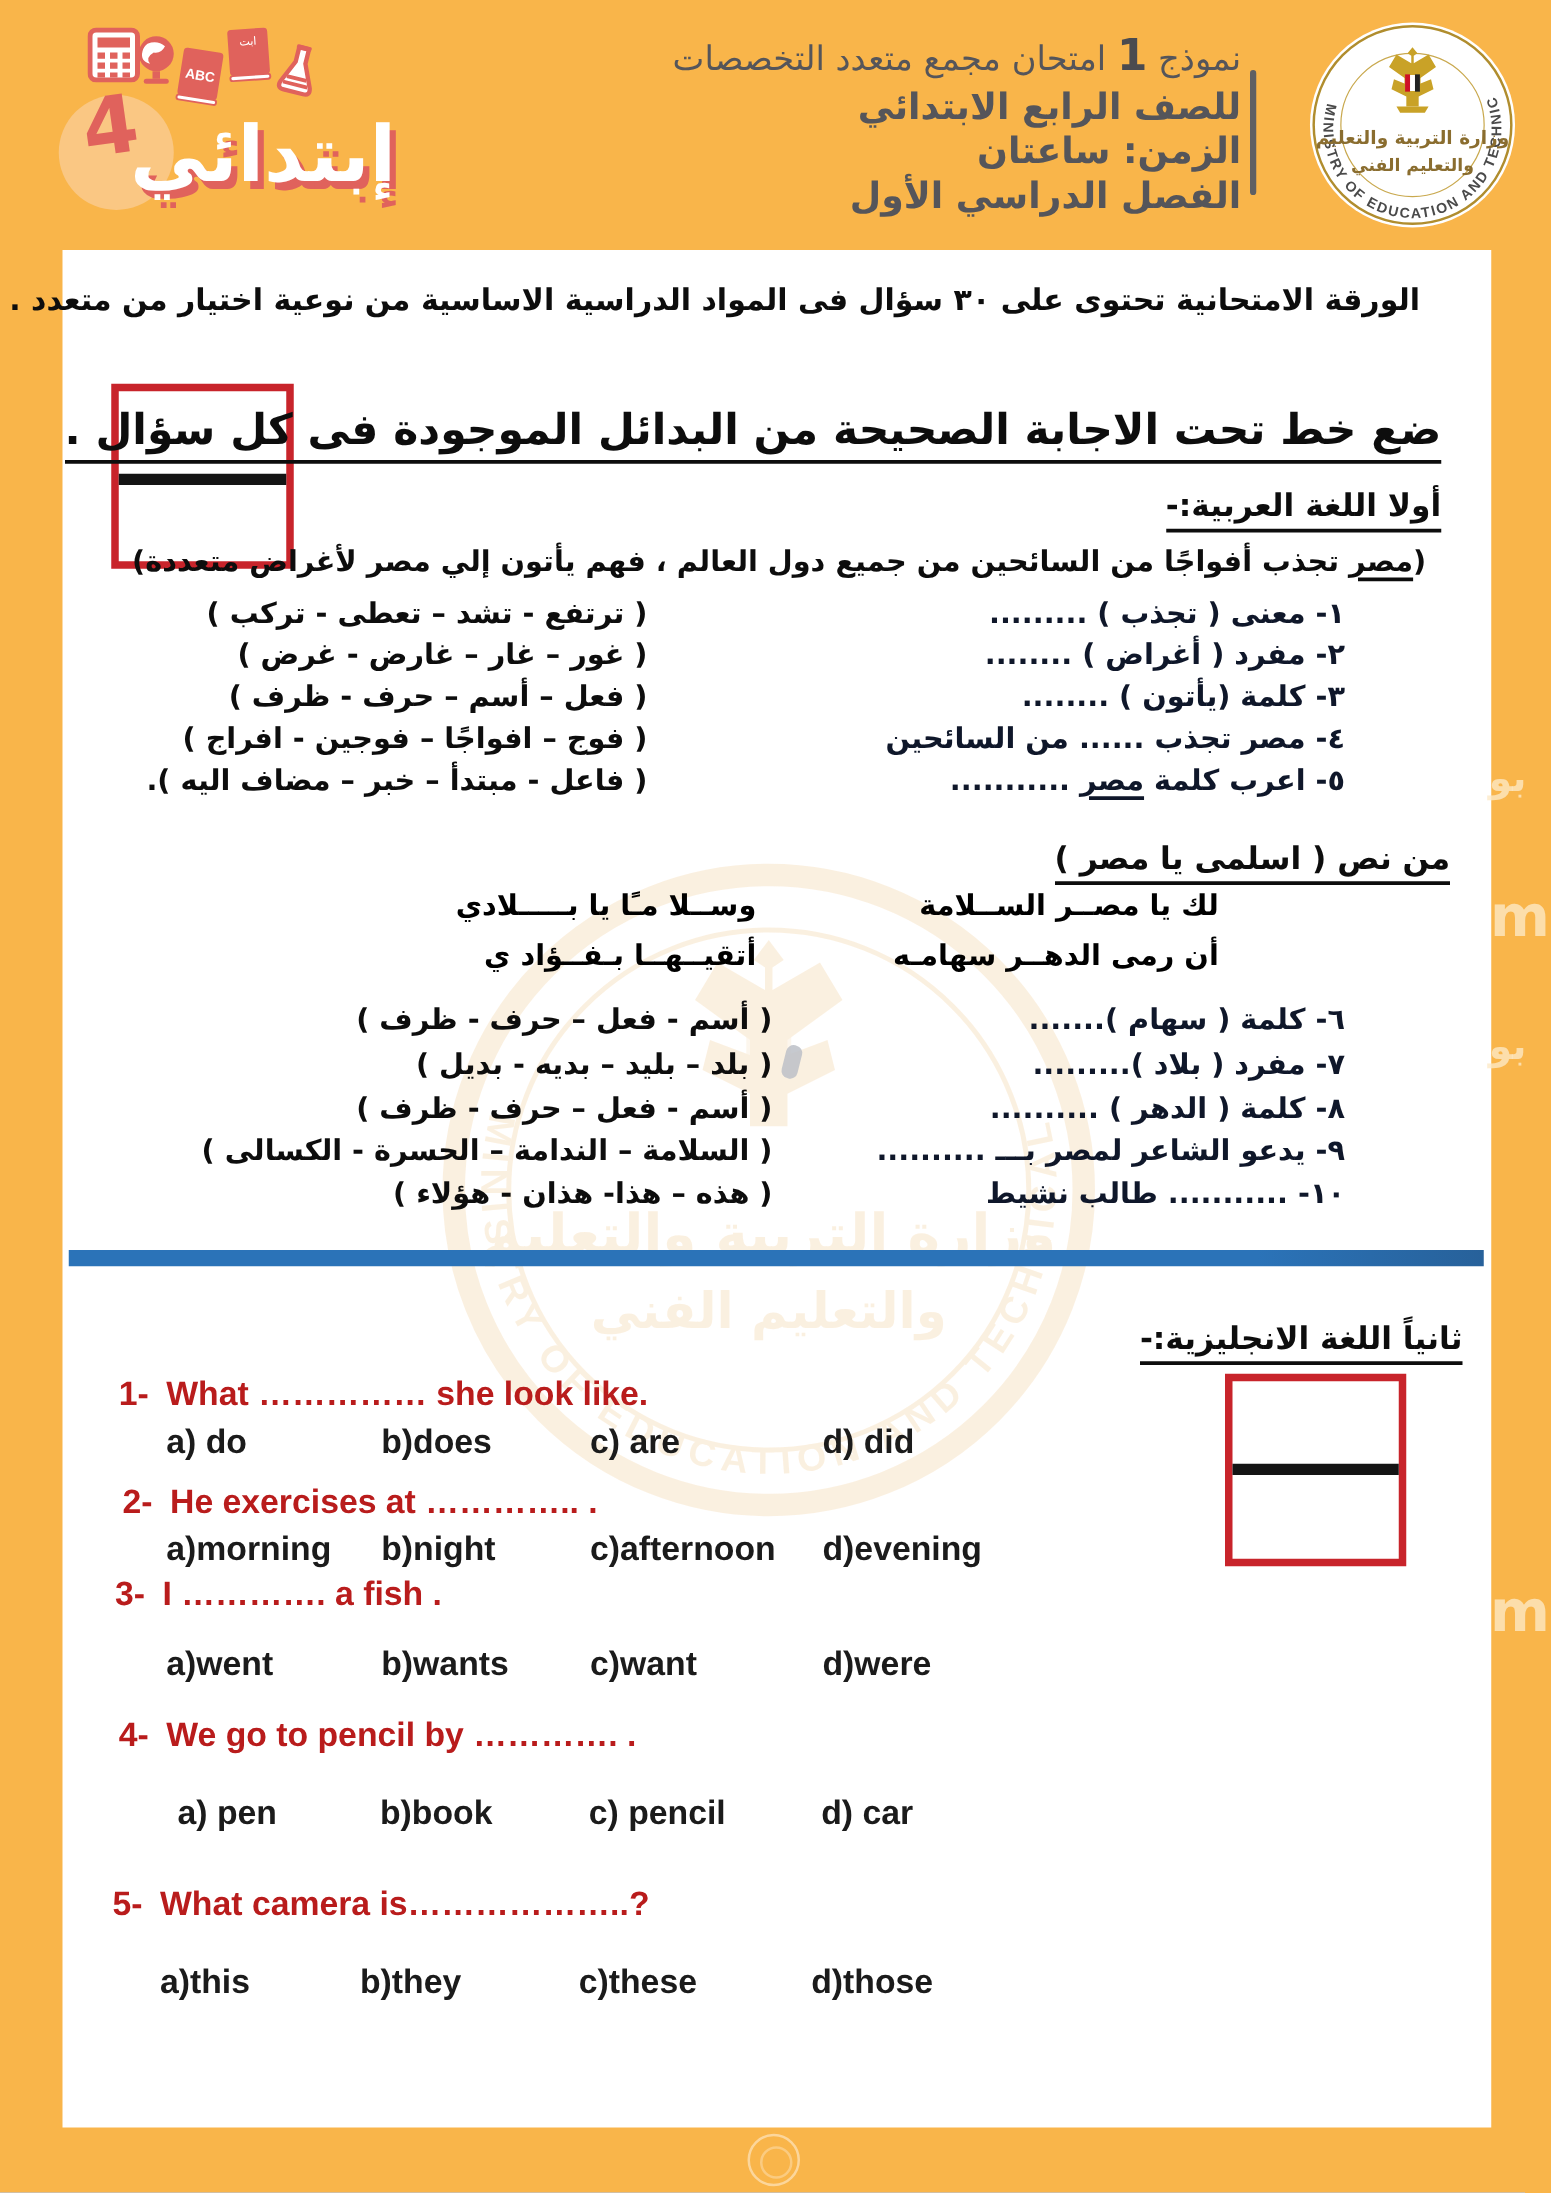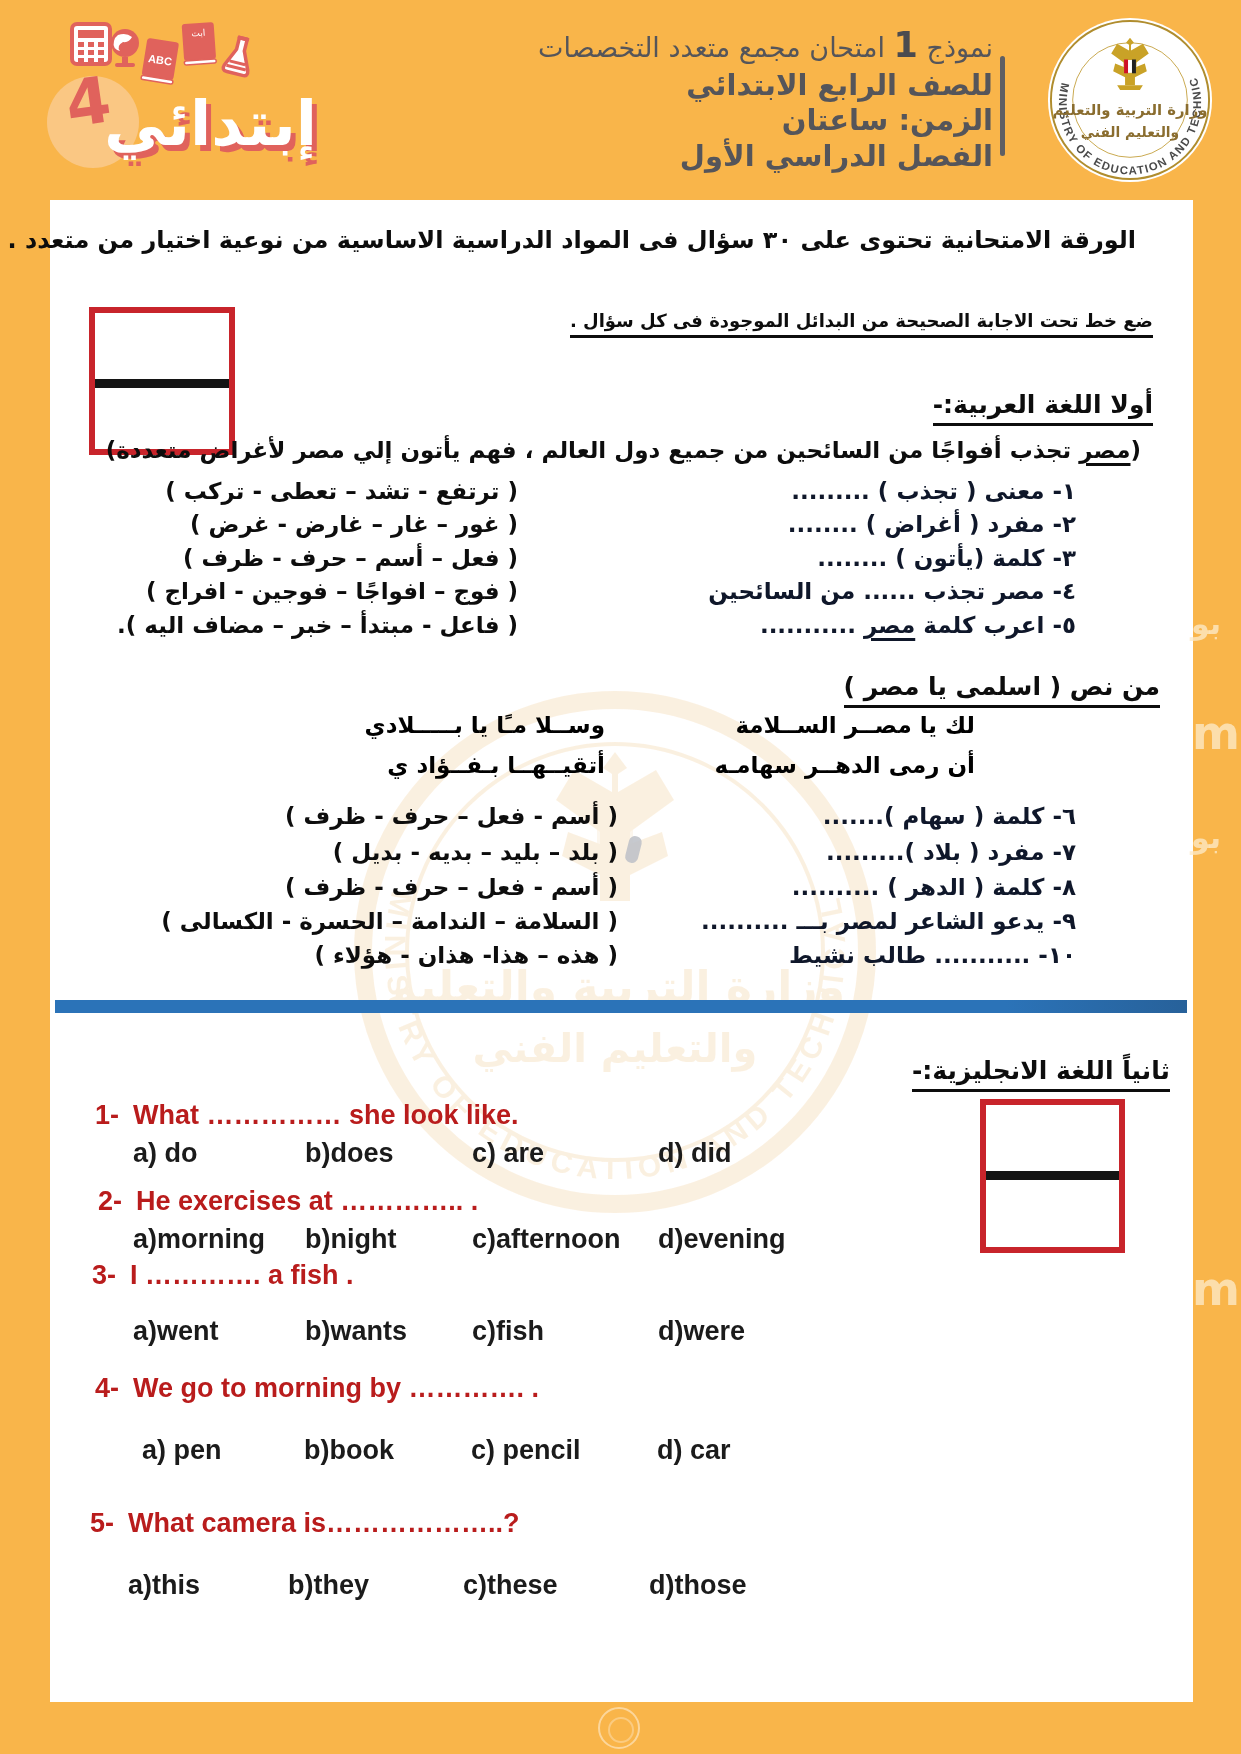--- a/index.html
+++ b/index.html
@@ -30,21 +30,21 @@
                border:2px solid rgba(255,255,255,.45); }
   .wm-bottom::after { content:""; position:absolute; left:8px; top:8px; width:22px; height:22px; border-radius:50%;
                border:2px solid rgba(255,255,255,.3); }
 
   
   .ar { position:absolute; direction:rtl; text-align:right; color:#0D0D0D; font-weight:700; white-space:nowrap; }
   .u-thick { border-bottom:3px solid #0D0D0D; padding-bottom:4px; }
   .u-word { text-decoration:underline; text-decoration-thickness:3px; text-underline-offset:5px; }
 
   .intro { right:105px; top:226px; font-size:24px;margin-left:32px; }
-  .instruction { right:88px; top:310px; font-size:18px; }
+  .instruction { right:88px; top:324px; font-size:34px; }
   .heading-ar { right:88px; top:390px; font-size:25px; }
   .passage { right:100px; top:437px; font-size:23px; }
 
   .answer-box { position:absolute; border:6px solid #C8242B; background:#fff; }
   .answer-box .mid-line { position:absolute; left:0; width:100%; height:9px; background:#141414; }
   .box-arabic { left:89px; top:307px; width:146px; height:148px; }
   .box-arabic .mid-line { top:66px; }
   .box-english { left:980px; top:1099px; width:145px; height:154px; }
   .box-english .mid-line { top:66px; }
 
@@ -249,25 +249,25 @@
     <span class="num">2-</span><span>He exercises at ………….. .</span>
   </div>
   <div class="echoices" style="top:1224px;">
     <span class="ec-a">a)morning</span><span class="ec-b">b)night</span><span class="ec-c">c)afternoon</span><span>d)evening</span>
   </div>
 
   <div class="eq" style="left:92px;top:1260px;">
     <span class="num">3-</span><span>I …………. a fish .</span>
   </div>
   <div class="echoices" style="top:1316px;">
-    <span class="ec-a">a)went</span><span class="ec-b">b)wants</span><span class="ec-c">c)fish</span><span>d)were</span>
+    <span class="ec-a">a)went</span><span class="ec-b">b)wants</span><span class="ec-c">c)want</span><span>d)were</span>
   </div>
 
   <div class="eq" style="left:95px;top:1373px;">
-    <span class="num">4-</span><span>We go to morning by …………. .</span>
+    <span class="num">4-</span><span>We go to pencil by …………. .</span>
   </div>
   <div class="echoices" style="top:1435px;left:142px;">
     <span class="ec-a" style="width:162px;">a) pen</span><span class="ec-b">b)book</span><span class="ec-c">c) pencil</span><span>d) car</span>
   </div>
 
   <div class="eq" style="left:90px;top:1508px;">
     <span class="num">5-</span><span>What camera is………………..?</span>
   </div>
   <div class="echoices" style="top:1570px;left:128px;">
     <span class="ec-a" style="width:160px;">a)this</span><span class="ec-b" style="width:175px;">b)they</span><span class="ec-c">c)these</span><span>d)those</span>

